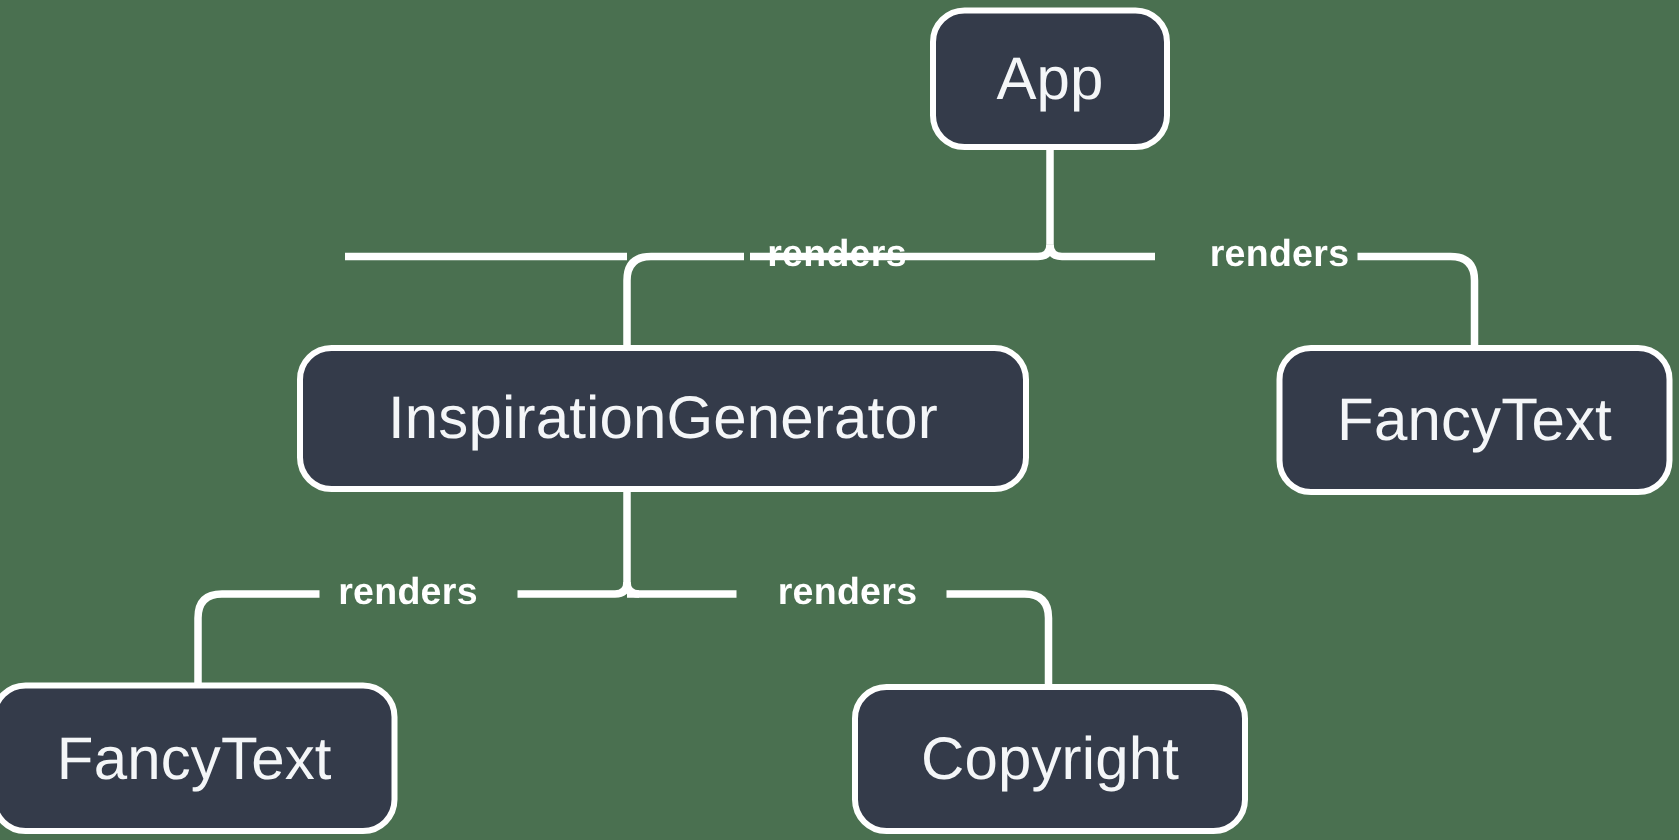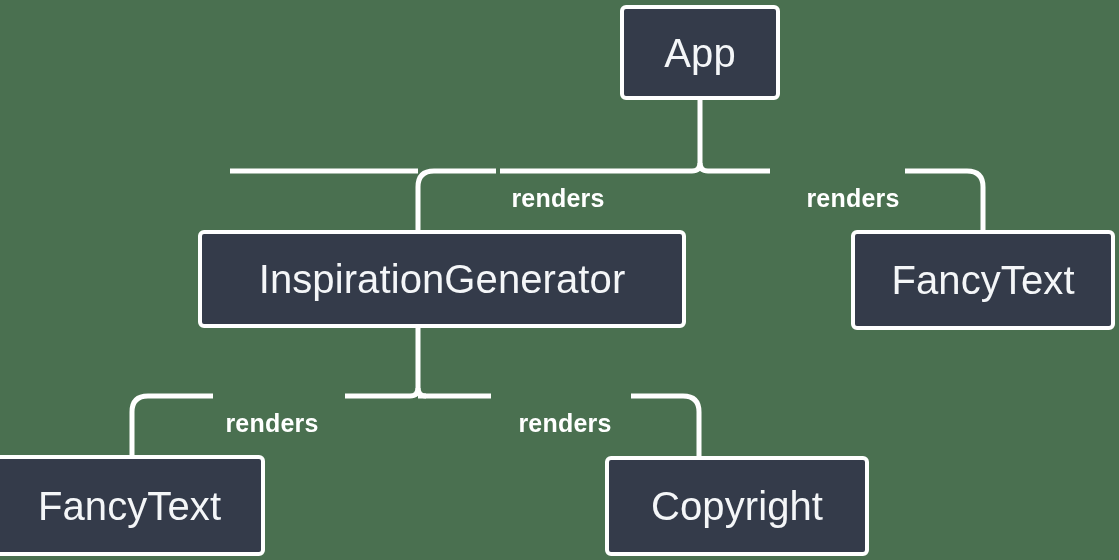--- a/index.html
+++ b/index.html
@@ -25,21 +25,21 @@
     left: 0;
     top: 0;
     width: 1119px;
     height: 560px;
   }
   .node-box {
     position: absolute;
     box-sizing: border-box;
     background: #343b4a;
     border: 4px solid #ffffff;
-    border-radius: 6px;
+    border-radius: 23px;
     display: flex;
     align-items: center;
     justify-content: center;
     color: #f4f6f8;
     font-family: "Liberation Sans", sans-serif;
     font-weight: 400;
     letter-spacing: 0.1px;
     white-space: nowrap;
   }
   .node-label {
@@ -50,21 +50,20 @@
     position: absolute;
     color: #ffffff;
     font-family: "Liberation Sans", sans-serif;
     font-weight: 700;
     font-size: 25px;
     line-height: 1;
     letter-spacing: 0.2px;
     white-space: nowrap;
     transform: translate(-50%, -50%);
     text-align: center;
-    margin-top: 28px;
   }
 </style>
 </head>
 <body>
 
 <div id="diagram-root">
 
   <svg id="connector-layer" viewBox="0 0 1119 560" width="1119" height="560" xmlns="http://www.w3.org/2000/svg" aria-hidden="true">
     <g fill="none" stroke="#ffffff" stroke-width="5" stroke-linecap="butt">
 
@@ -98,21 +97,21 @@
   </div>
 
   <div class="node-box" style="left:851px; top:230px; width:264px; height:100px; font-size:40px;">
     <span class="node-label">FancyText</span>
   </div>
 
   <div class="node-box" style="left:-6px; top:455px; width:271px; height:101px; font-size:40px;">
     <span class="node-label">FancyText</span>
   </div>
 
-  <div class="node-box" style="left:568px; top:456px; width:264px; height:100px; font-size:40px;margin-left:37px;">
+  <div class="node-box" style="left:568px; top:456px; width:264px; height:100px; font-size:40px;">
     <span class="node-label">Copyright</span>
   </div>
 
   <div class="edge-label" style="left:558px; top:170px;">renders</div>
 
   <div class="edge-label" style="left:853px; top:170px;">renders</div>
 
   <div class="edge-label" style="left:272px; top:395px;">renders</div>
 
   <div class="edge-label" style="left:565px; top:395px;">renders</div>

